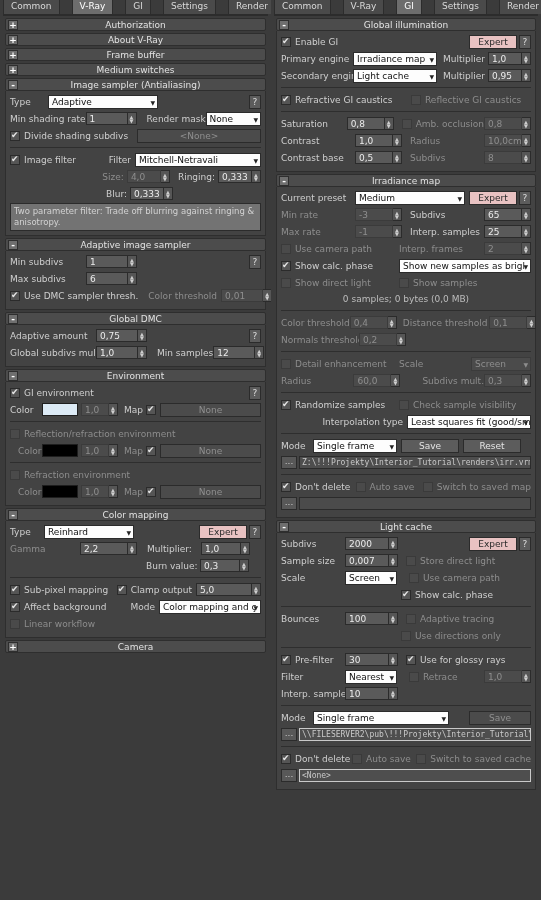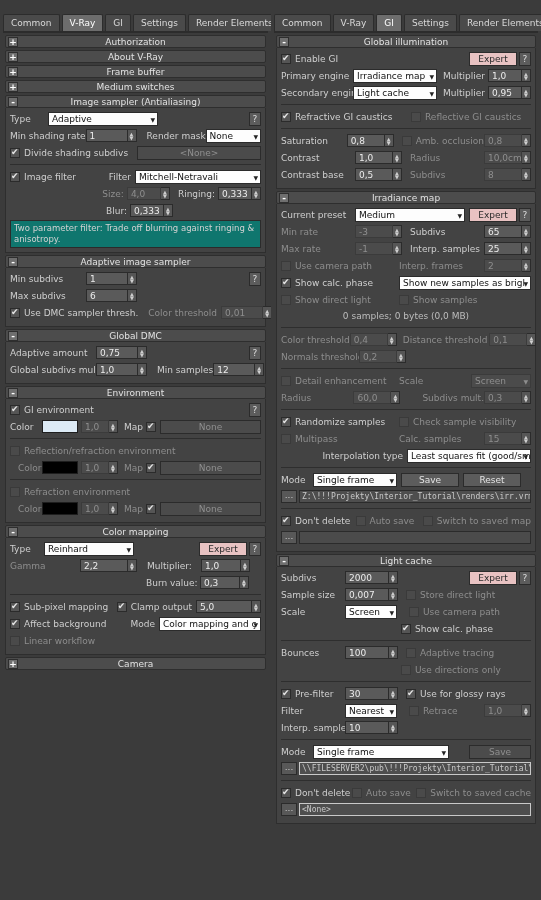--- a/index.html
+++ b/index.html
@@ -11,22 +11,22 @@
     font-size: 9px;
     color: #d6d6d6;
     overflow: hidden;
   }
   .app { display: flex; width: 541px; height: 900px; }
   .panel { width: 271px; height: 900px; background: #3b3b3b; position: relative; }
   .panel.right { width: 270px; }
 
   
   .tabrow {
-    display: flex; height: 31px; padding-left: 3px; padding-top: 2px;
-    background: #3b3b3b; gap: 2px; align-items: flex-end;
+    display: flex; height: 14px; padding-left: 3px; padding-top: 2px;
+    background: #3b3b3b; gap: 12px; align-items: flex-end;
   }
   .tab {
     height: 17px; line-height: 16px; padding: 0 7px;
     background: #4a4a4a; color: #d9d9d9;
     border: 1px solid #2c2c2c; border-bottom: none;
     border-radius: 2px 2px 0 0; font-size: 9px; white-space: nowrap;
   }
   .tab.active { background: #6d6d6d; color: #fff; }
   .tabline { height: 2px; background: #2c2c2c; margin: 0 3px; }
 
@@ -129,21 +129,21 @@
     background: #4e4e4e; border: 1px solid #2b2b2b;
     color: #c9c9c9; font-size: 8px; padding: 0 2px;
     overflow: hidden; white-space: nowrap;
   }
   .pathfld.empty { background: #4b4b4b; }
   .pathfld.white { background: #4e4e4e; border-color: #c9c9c9; }
 
   .swatch { width: 36px; height: 13px; border: 1px solid #1e1e1e; flex: none; }
 
   .note {
-    background: #0f766e; border: 1px solid #2b2b2b;
+    background: #737373; border: 1px solid #2b2b2b;
     color: #d2d2d2; font-size: 8.5px; padding: 2px 3px;
     line-height: 11px;
   }
   .centertext { text-align: center; color: #bdbdbd; font-size: 9px; padding: 2px 0; }
   .mono { font-family: "DejaVu Sans Mono", "Liberation Mono", monospace; }
 </style>
 </head>
 <body>
 
 <div class="app">
@@ -800,35 +800,20 @@
               <div class="cbw" style="width:118px">
                 <span class="cb on"></span>
                 <span class="lbl">Randomize samples</span>
               </div>
               <div class="cbw">
                 <span class="cb dis"></span>
                 <span class="lbl dim">Check sample visibility</span>
               </div>
             </div>
             <div class="row">
-              <div class="cbw" style="width:118px">
-                <span class="cb dis"></span>
-                <span class="lbl dim">Multipass</span>
-              </div>
-              <span class="lbl dim">Calc. samples</span>
-              <span class="sp"></span>
-              <div class="numw">
-                <div class="fld dis" style="width:38px">15</div>
-                <div class="spin">
-                    <span>▲</span>
-                    <span>▼</span>
-                  </div>
-              </div>
-            </div>
-            <div class="row">
               <span class="sp"></span>
               <span class="lbl" style="margin-right:4px">Interpolation type</span>
               <div class="dd" style="width:124px">Least squares fit (good/sm</div>
             </div>
           </div>
 
           <div class="grp">
             <div class="row">
               <span class="lbl" style="width:32px">Mode</span>
               <div class="dd" style="width:84px">Single frame</div>

